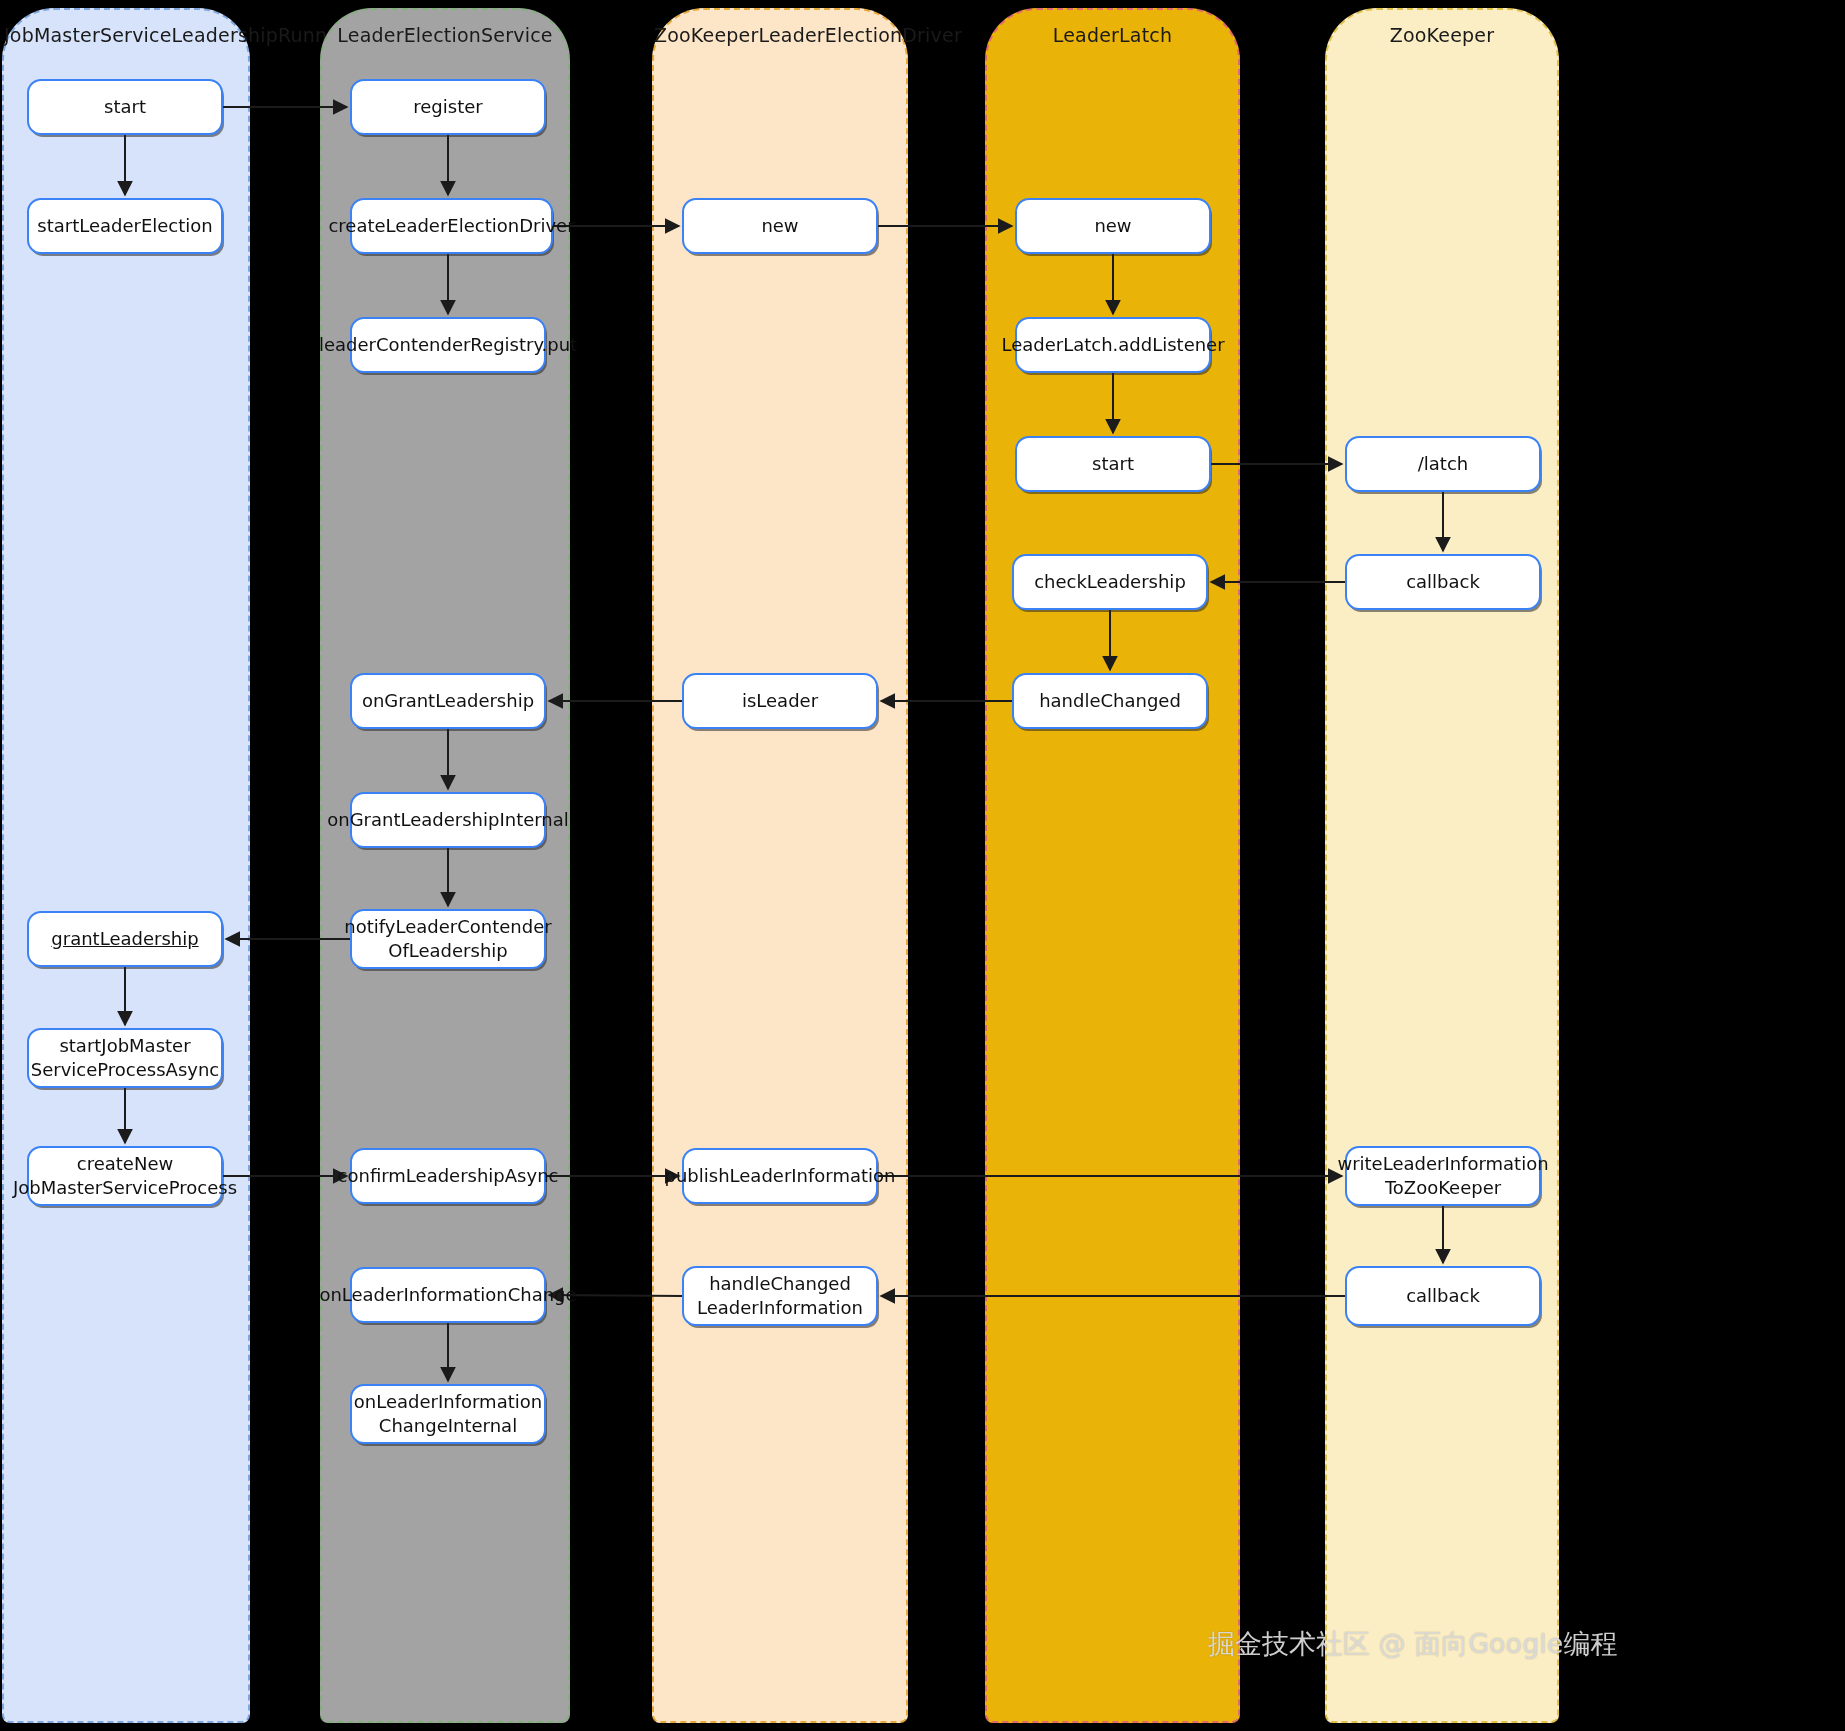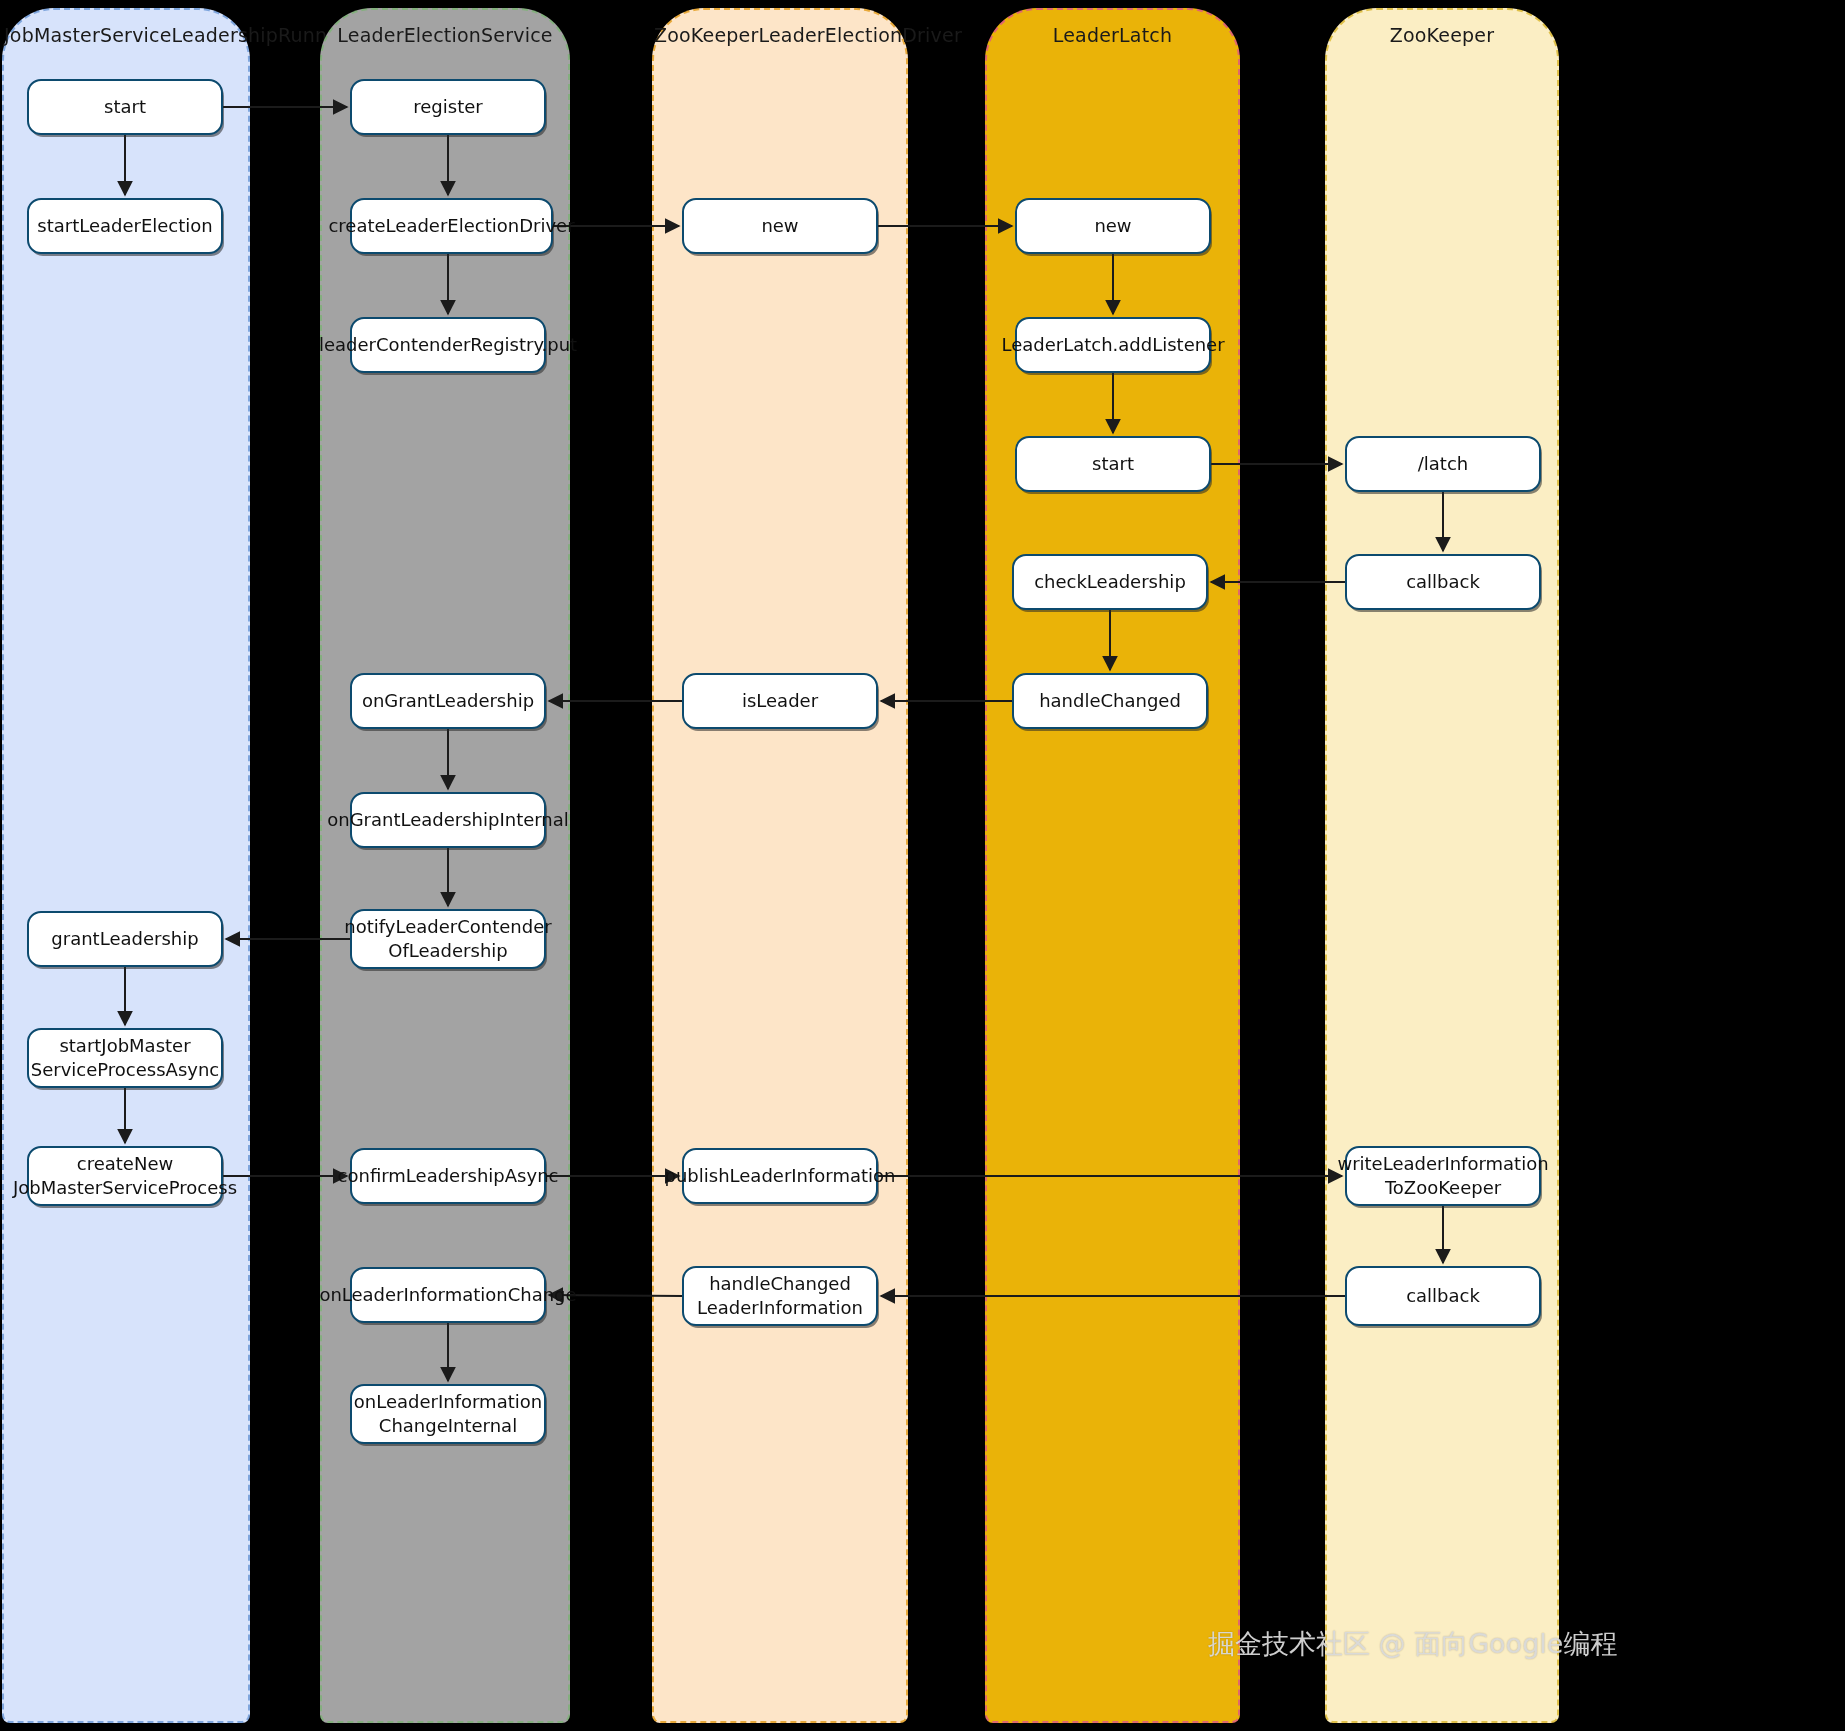--- a/index.html
+++ b/index.html
@@ -30,21 +30,21 @@
     right: 0;
     text-align: center;
     font-size: 19px;
     color: #1a1a1a;
     letter-spacing: 0.2px;
     white-space: nowrap;
   }
   .node {
     position: absolute;
     background: #ffffff;
-    border: 2px solid #0c4a6e;
+    border: 2px solid #3b82f6;
     border-radius: 14px;
     box-sizing: border-box;
     display: flex;
     align-items: center;
     justify-content: center;
     text-align: center;
     font-size: 18px;
     color: #111;
     line-height: 1.35;
     padding: 4px 8px;
@@ -123,21 +123,21 @@
       <polyline points="682,1296 549,1295" fill="none" stroke="#1b1b1b" stroke-width="2" marker-end="url(#arrow)"></polyline>
       <polyline points="448,1323 448,1381" fill="none" stroke="#1b1b1b" stroke-width="2" marker-end="url(#arrow)"></polyline>
     </svg>
   <div id="node-layer">
       <div class="node" style="left: 27px; top: 79px; width: 196px; height: 56px;">
         <span>start</span>
       </div>
       <div class="node" style="left: 27px; top: 198px; width: 196px; height: 56px;">
         <span>startLeaderElection</span>
       </div>
-      <div class="node" style="left: 27px; top: 911px; width: 196px; height: 56px;">
+      <div class="node" style="left: 27px; top: 911px; width: 196px; height: 56px; text-decoration: underline;">
         <span>grantLeadership</span>
       </div>
       <div class="node" style="left: 27px; top: 1028px; width: 196px; height: 60px;">
         <span>startJobMaster
 ServiceProcessAsync</span>
       </div>
       <div class="node" style="left: 27px; top: 1146px; width: 196px; height: 60px;">
         <span>createNew
 JobMasterServiceProcess</span>
       </div>

